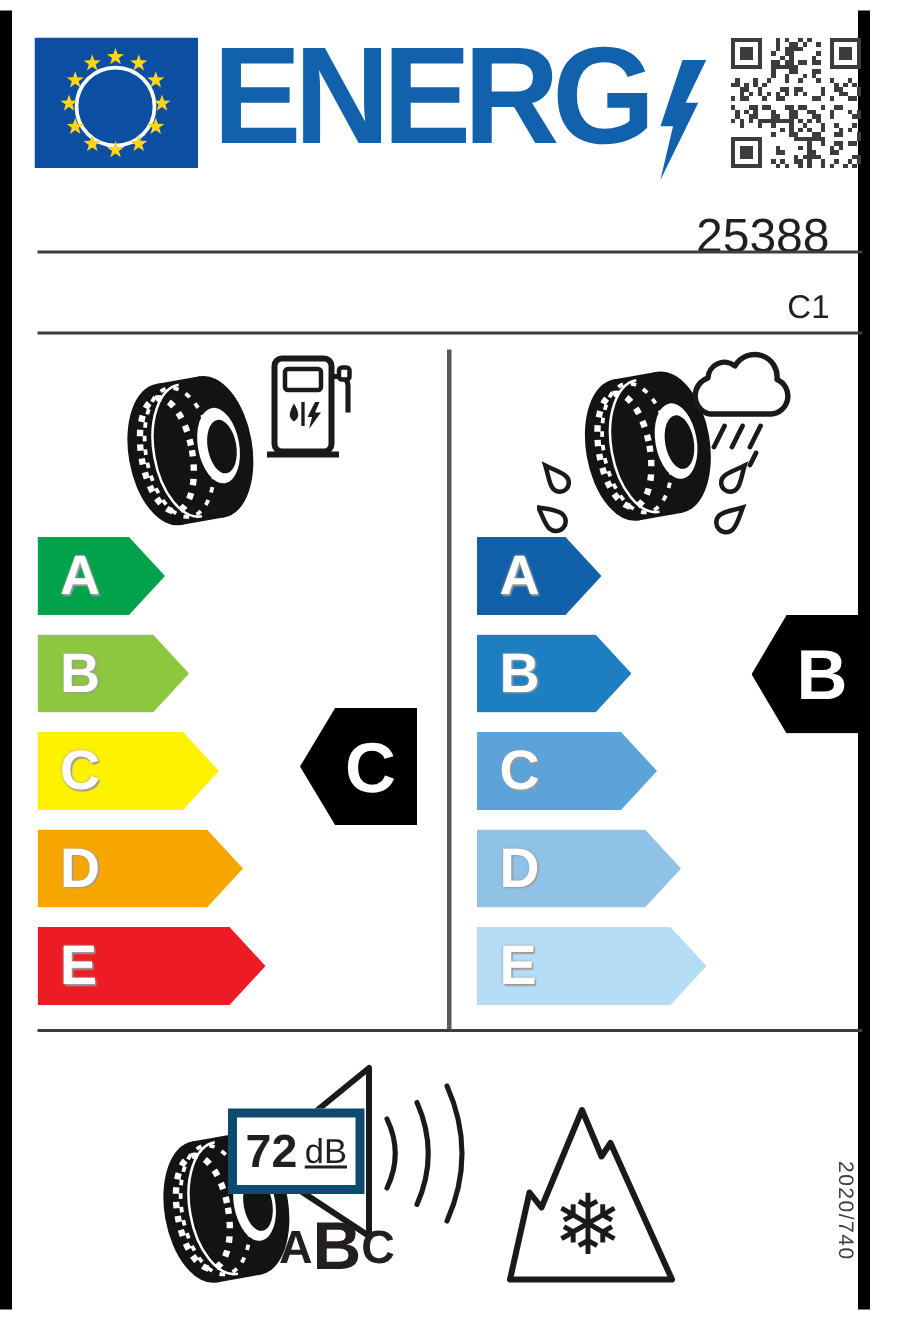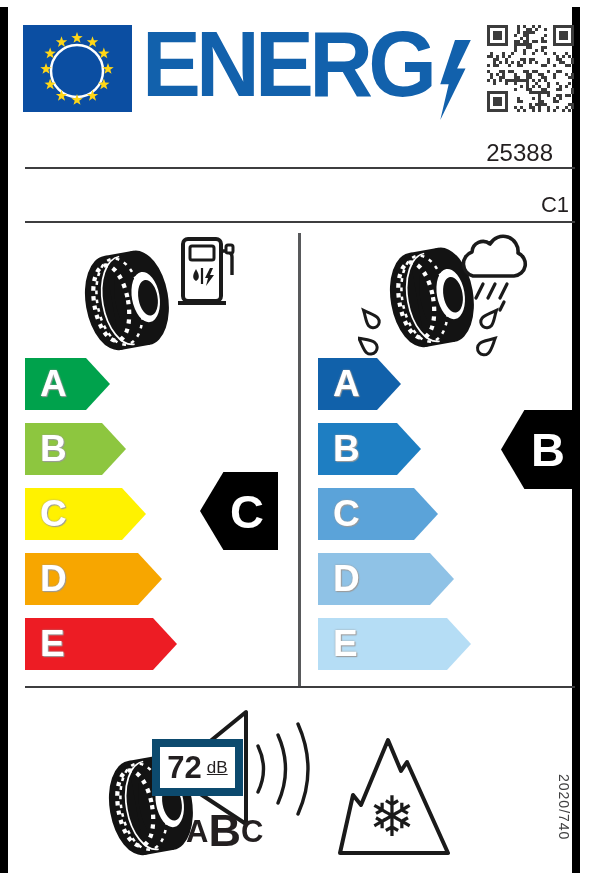--- a/index.html
+++ b/index.html
@@ -16,25 +16,25 @@
   .energy-word{
     position:absolute;left:142px;top:18px;height:92px;line-height:92px;
     font-size:92px;font-weight:bold;letter-spacing:-5px;transform:scaleX(.96);
     transform-origin:left center;
   }
   .bolt-svg{position:absolute;left:436px;top:40px;width:38px;height:80px;}
   .qr-svg{position:absolute;left:487px;top:25px;width:87px;height:87px;}
 
   
   .brand-name{position:absolute;left:25px;top:136px;font-size:27px;font-weight:bold;letter-spacing:.5px;}
-  .doc-number{position:absolute;right:27px;top:139px;font-size:24px;}
+  .doc-number{position:absolute;right:27px;top:139px;font-size:32px;}
   .hline{position:absolute;left:25px;width:550px;height:2px;background:#3d3d3f;}
   .hl1{top:167px;} .hl2{top:221px;} .hl3{top:686px;}
   .tyre-size{position:absolute;left:25px;top:180px;font-size:31px;}
-  .tyre-class{position:absolute;right:11px;top:192px;font-size:22px;}
+  .tyre-class{position:absolute;right:27px;top:192px;font-size:22px;}
 
   
   .col-divider{position:absolute;left:298px;top:233px;width:3px;height:453px;background:#58595b;}
   .icon-tire-fuel{position:absolute;left:76px;top:247px;width:106px;height:106px;}
   .icon-pump{position:absolute;left:176px;top:233px;width:60px;height:95px;}
   .icon-tire-wet{position:absolute;left:381px;top:244px;width:106px;height:106px;}
   .icon-cloud{position:absolute;left:452px;top:232px;width:82px;height:95px;}
   .icon-splash{position:absolute;left:358px;top:306px;width:150px;height:52px;}
 
   .scale{position:absolute;top:358px;}
@@ -56,24 +56,24 @@
     font-weight:bold;font-size:47px;padding-left:16px;box-sizing:border-box;
   }
   .rating-fuel{left:200px;top:472px;width:78px;height:78px;}
   .rating-wet{left:501px;top:410px;width:78px;height:79px;}
 
   
   .icon-tire-noise{position:absolute;left:100px;top:752px;width:106px;height:106px;}
   .horn-svg{position:absolute;left:168px;top:706px;width:84px;height:124px;}
   .db-box{
     position:absolute;left:152px;top:739px;width:91px;height:57px;background:#fff;
-    border:8px solid #0c4a6e;box-sizing:border-box;display:flex;align-items:center;justify-content:center;gap:5px;
+    border:6px solid #0c4a6e;box-sizing:border-box;display:flex;align-items:center;justify-content:center;gap:5px;
   }
   .db-value{font-size:31px;font-weight:bold;}
-  .db-unit{font-size:17px;text-decoration:underline;}
+  .db-unit{font-size:23px;text-decoration:underline;}
   .waves-svg{position:absolute;left:252px;top:714px;width:66px;height:110px;}
   .abc-row{position:absolute;left:186px;top:806px;display:flex;align-items:baseline;height:50px;}
   .abc-row .baseline{align-self:flex-end;}
   .noise-a,.noise-c{font-size:31px;font-weight:600;line-height:48px;}
   .noise-b{font-size:45px;font-weight:800;line-height:50px;}
   .icon-mountain{position:absolute;left:332px;top:733px;width:122px;height:126px;}
   .reg-text{
     position:absolute;left:556px;top:774px;height:90px;
     writing-mode:vertical-rl;font-size:14px;color:#404041;letter-spacing:1px;
   }

